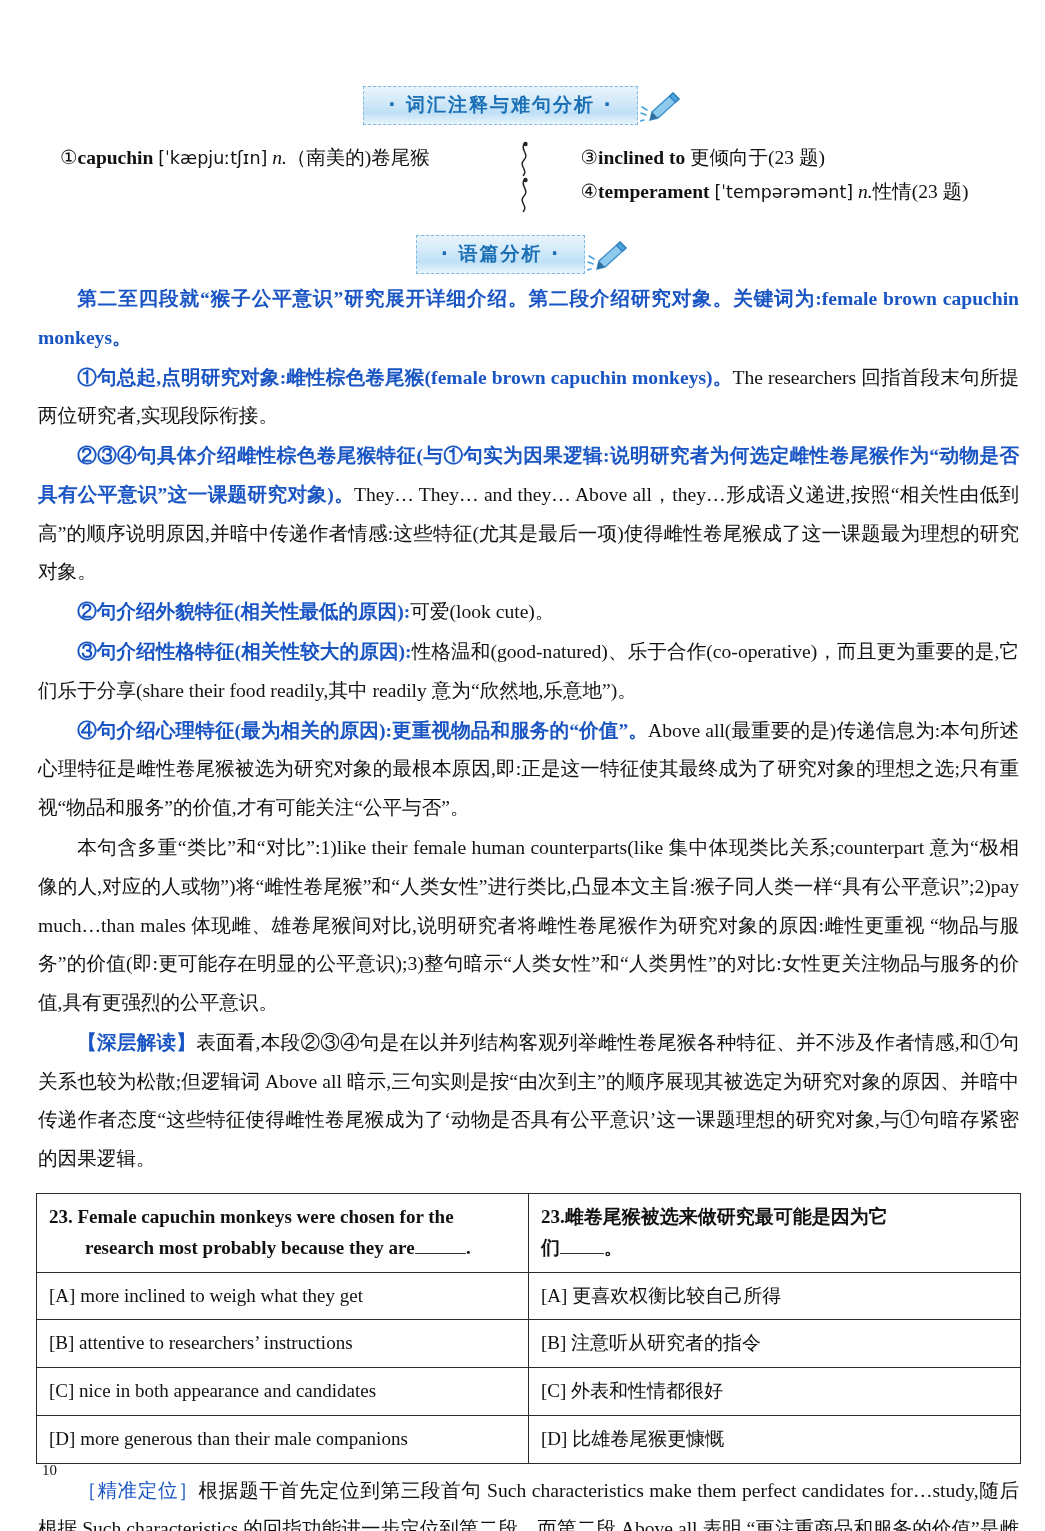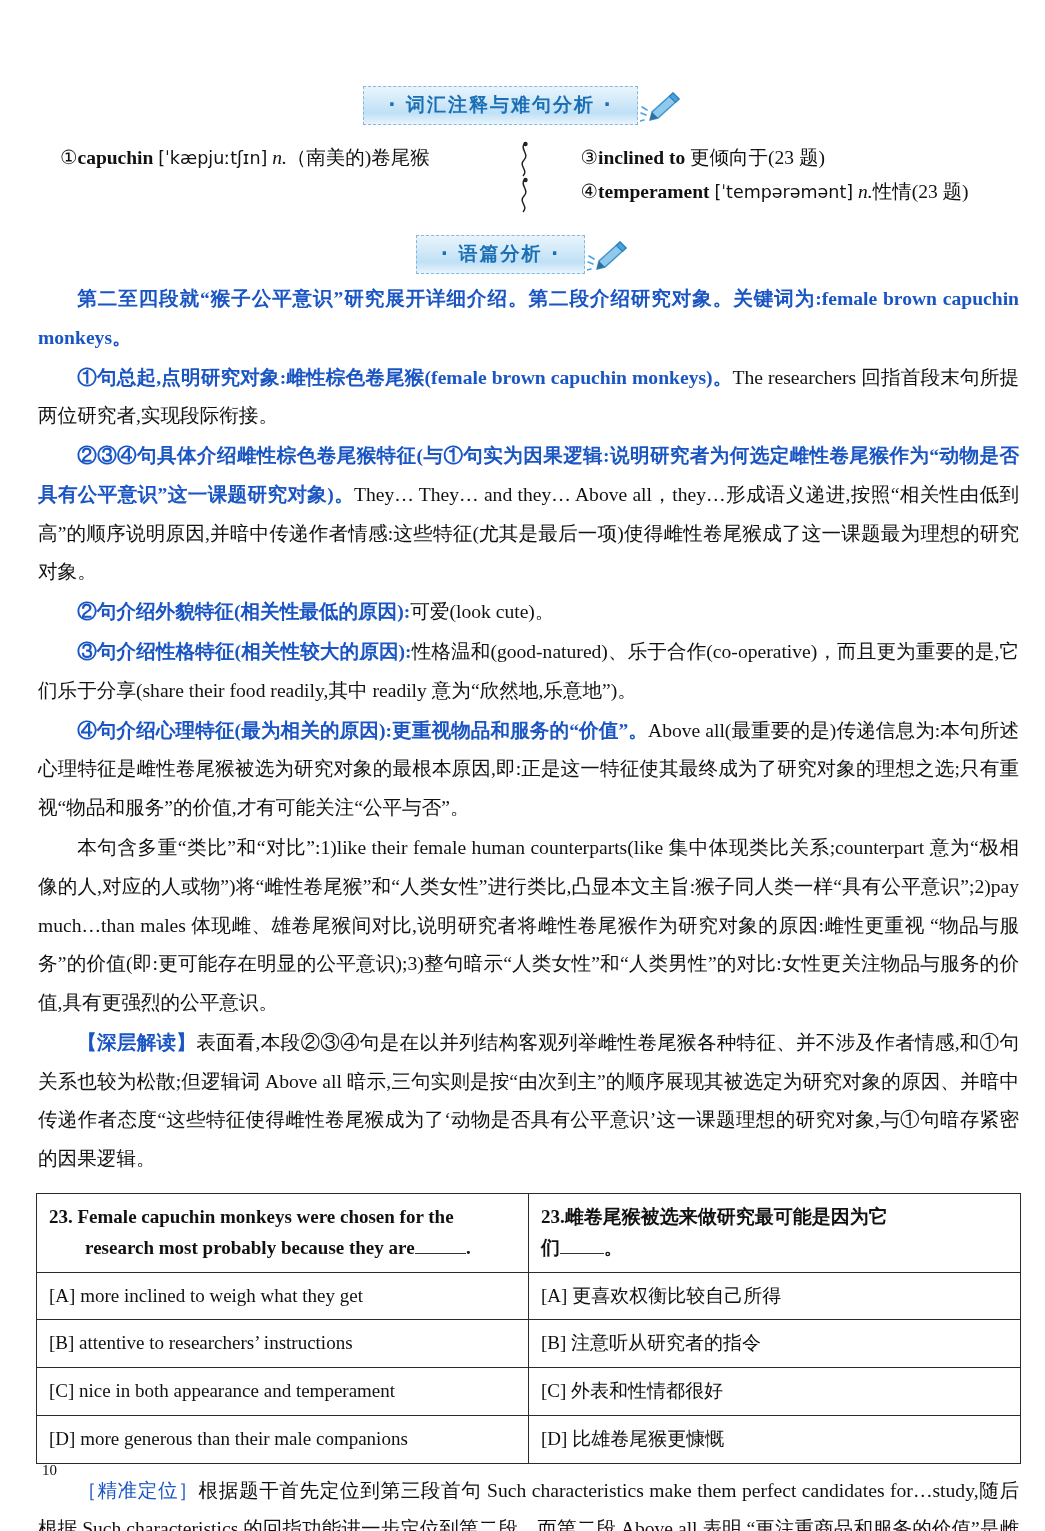--- a/index.html
+++ b/index.html
@@ -254,21 +254,21 @@
         </td>
         <td>
           <span class="opt-label">[B]</span>
           <span>注意听从研究者的指令</span>
         </td>
       </tr>
 
       <tr>
         <td>
           <span class="opt-label">[C]</span>
-          <span>nice in both appearance and temperament</span>
+          <span>nice in both appearance and candidates</span>
         </td>
         <td>
           <span class="opt-label">[C]</span>
           <span>外表和性情都很好</span>
         </td>
       </tr>
 
       <tr>
         <td>
           <span class="opt-label">[D]</span>

